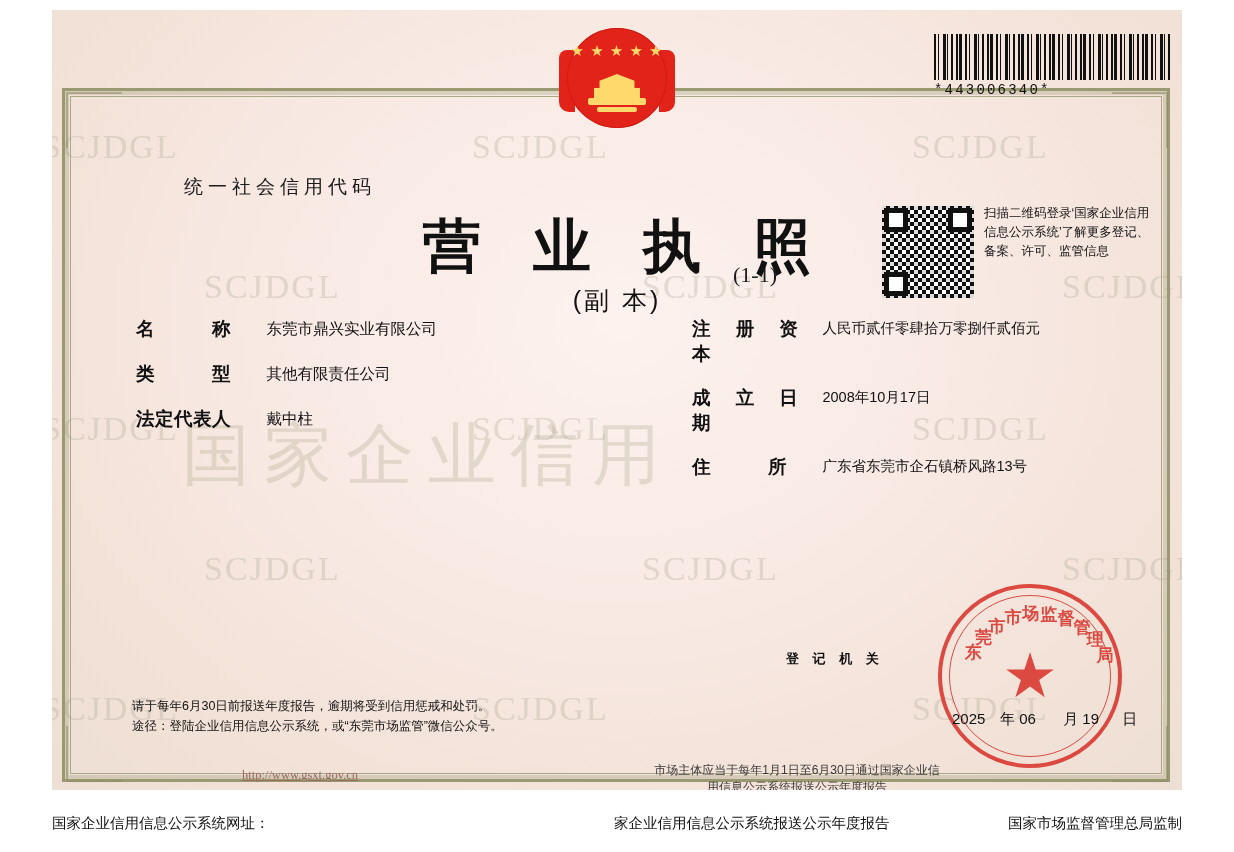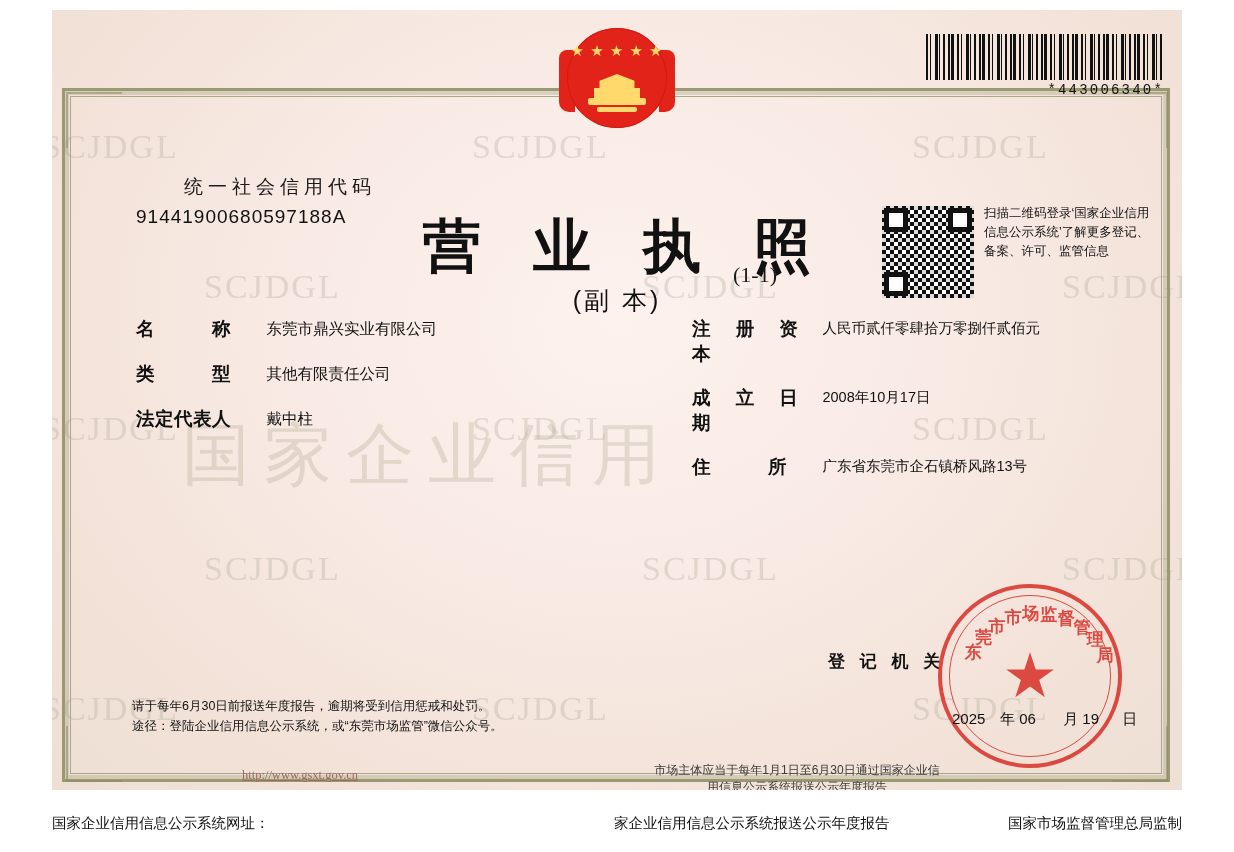--- a/index.html
+++ b/index.html
@@ -83,24 +83,24 @@
     color: rgba(178,172,150,0.33);
     font-size: 68px;
     letter-spacing: 14px;
     white-space: nowrap;
     font-family: "Liberation Sans", sans-serif;
   }
 
   
   .barcode-wrap {
     position: absolute;
-    right: 18px;
+    right: 10px;
     top: 24px;
     width: 238px;
-    text-align: right;
+    text-align: left;
   }
   .barcode {
     height: 46px;
     width: 236px;
     background-repeat: repeat-x;
     background-image:
       repeating-linear-gradient(90deg,
         #111 0 2px, transparent 2px 4px,
         #111 4px 5px, transparent 5px 9px,
         #111 9px 12px, transparent 12px 13px,
@@ -313,23 +313,23 @@
     line-height: 21px;
     color: #111;
     vertical-align: top;
     text-align: justify;
     font-family: "Liberation Sans", sans-serif;
   }
 
   
   .registrar {
     position: absolute;
-    left: 776px;
+    left: 734px;
     top: 640px;
-    font-size: 17px;
+    font-size: 13px;
     letter-spacing: 5px;
     color: #111;
     font-weight: 600;
     font-family: "Liberation Sans", sans-serif;
   }
   .datebar {
     position: absolute;
     left: 900px;
     top: 700px;
     width: 200px;
@@ -489,21 +489,20 @@
       <div class="ribbon-l"></div>
       <div class="ribbon-r"></div>
       <div class="disc"></div>
       <div class="stars">★ ★ ★ ★ ★</div>
       <div class="gate"></div>
       <div class="base"></div>
       <div class="base2"></div>
     </div>
 
     <div class="uscc-label">统一社会信用代码</div>
-    <div class="uscc-value">91441900680597188A</div>
 
     <div class="title">营 业 执 照</div>
     <div class="title-no">(1-1)</div>
     <div class="subtitle">(副 本)</div>
 
     <div class="qr">
       <div class="qr-eye3"></div>
     </div>
     <div class="qr-note">扫描二维码登录‘国家企业信用信息公示系统’了解更多登记、备案、许可、监管信息</div>
 

